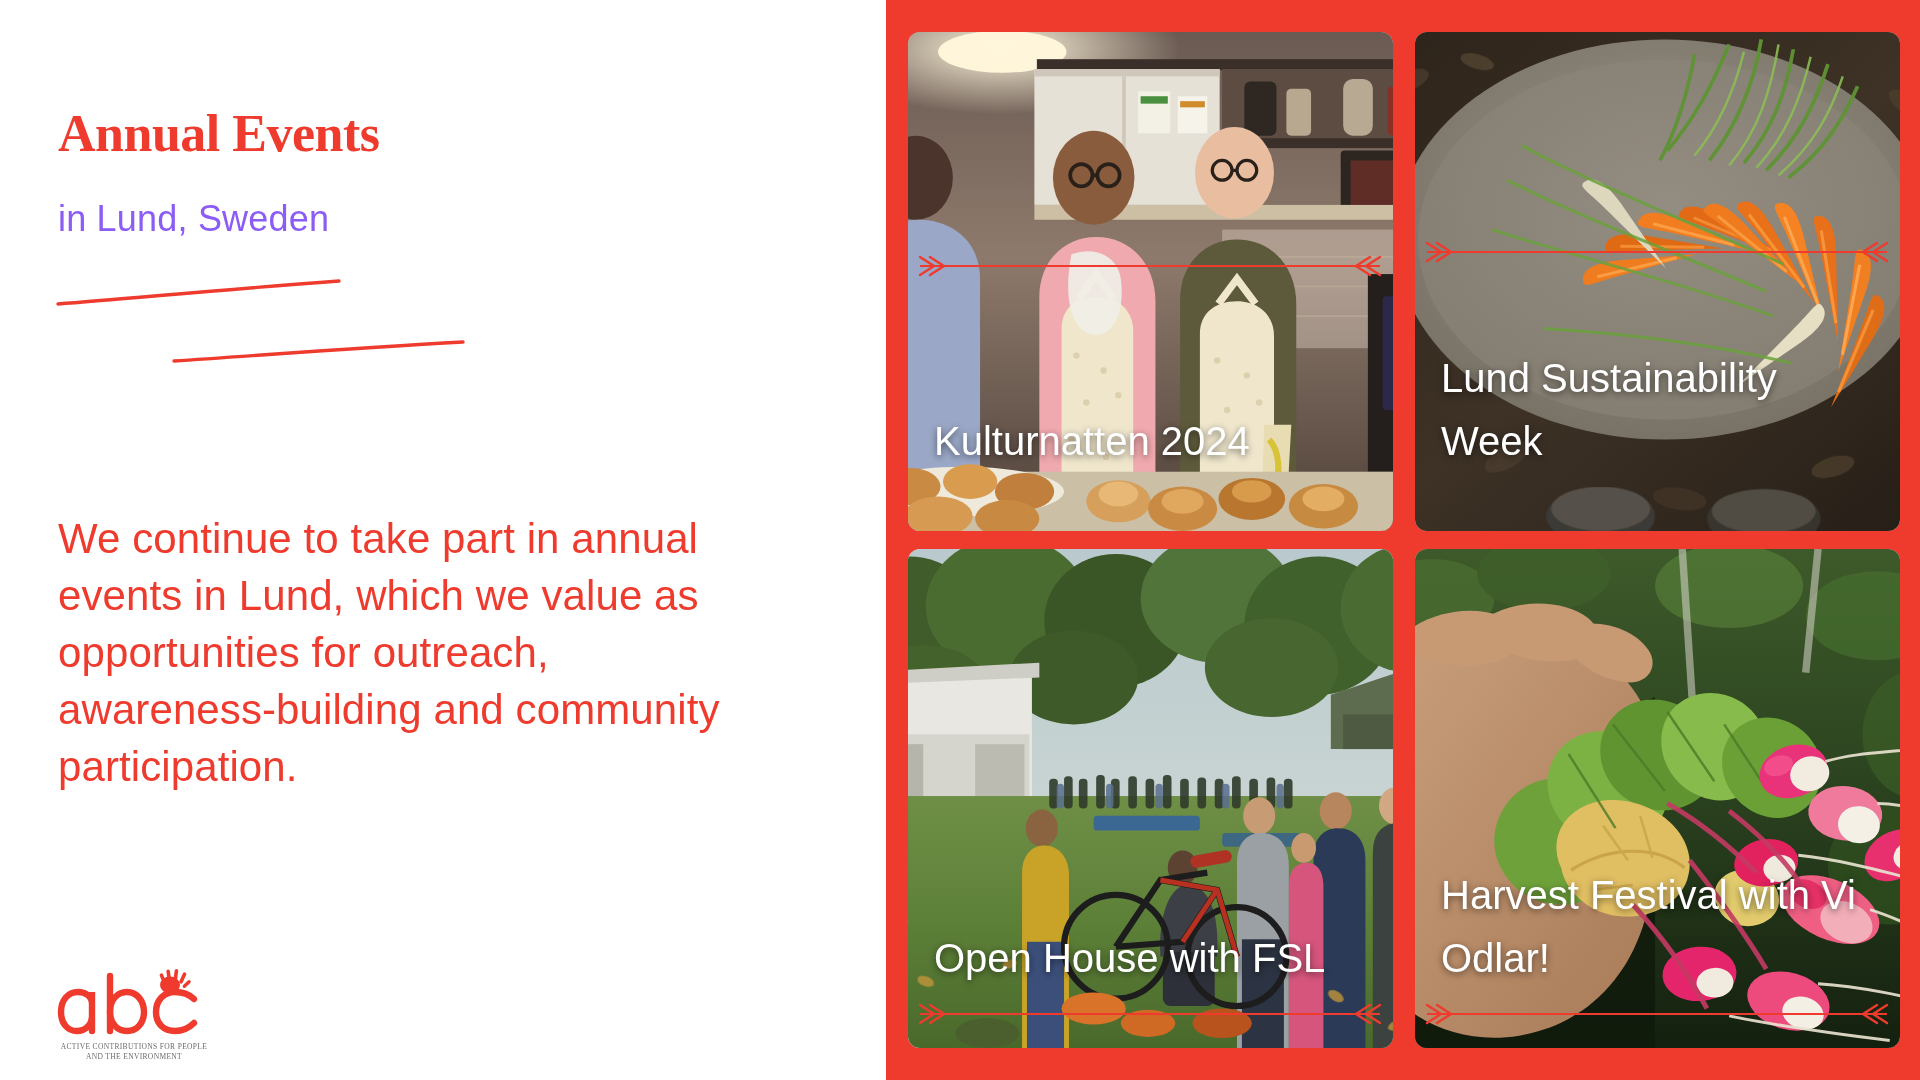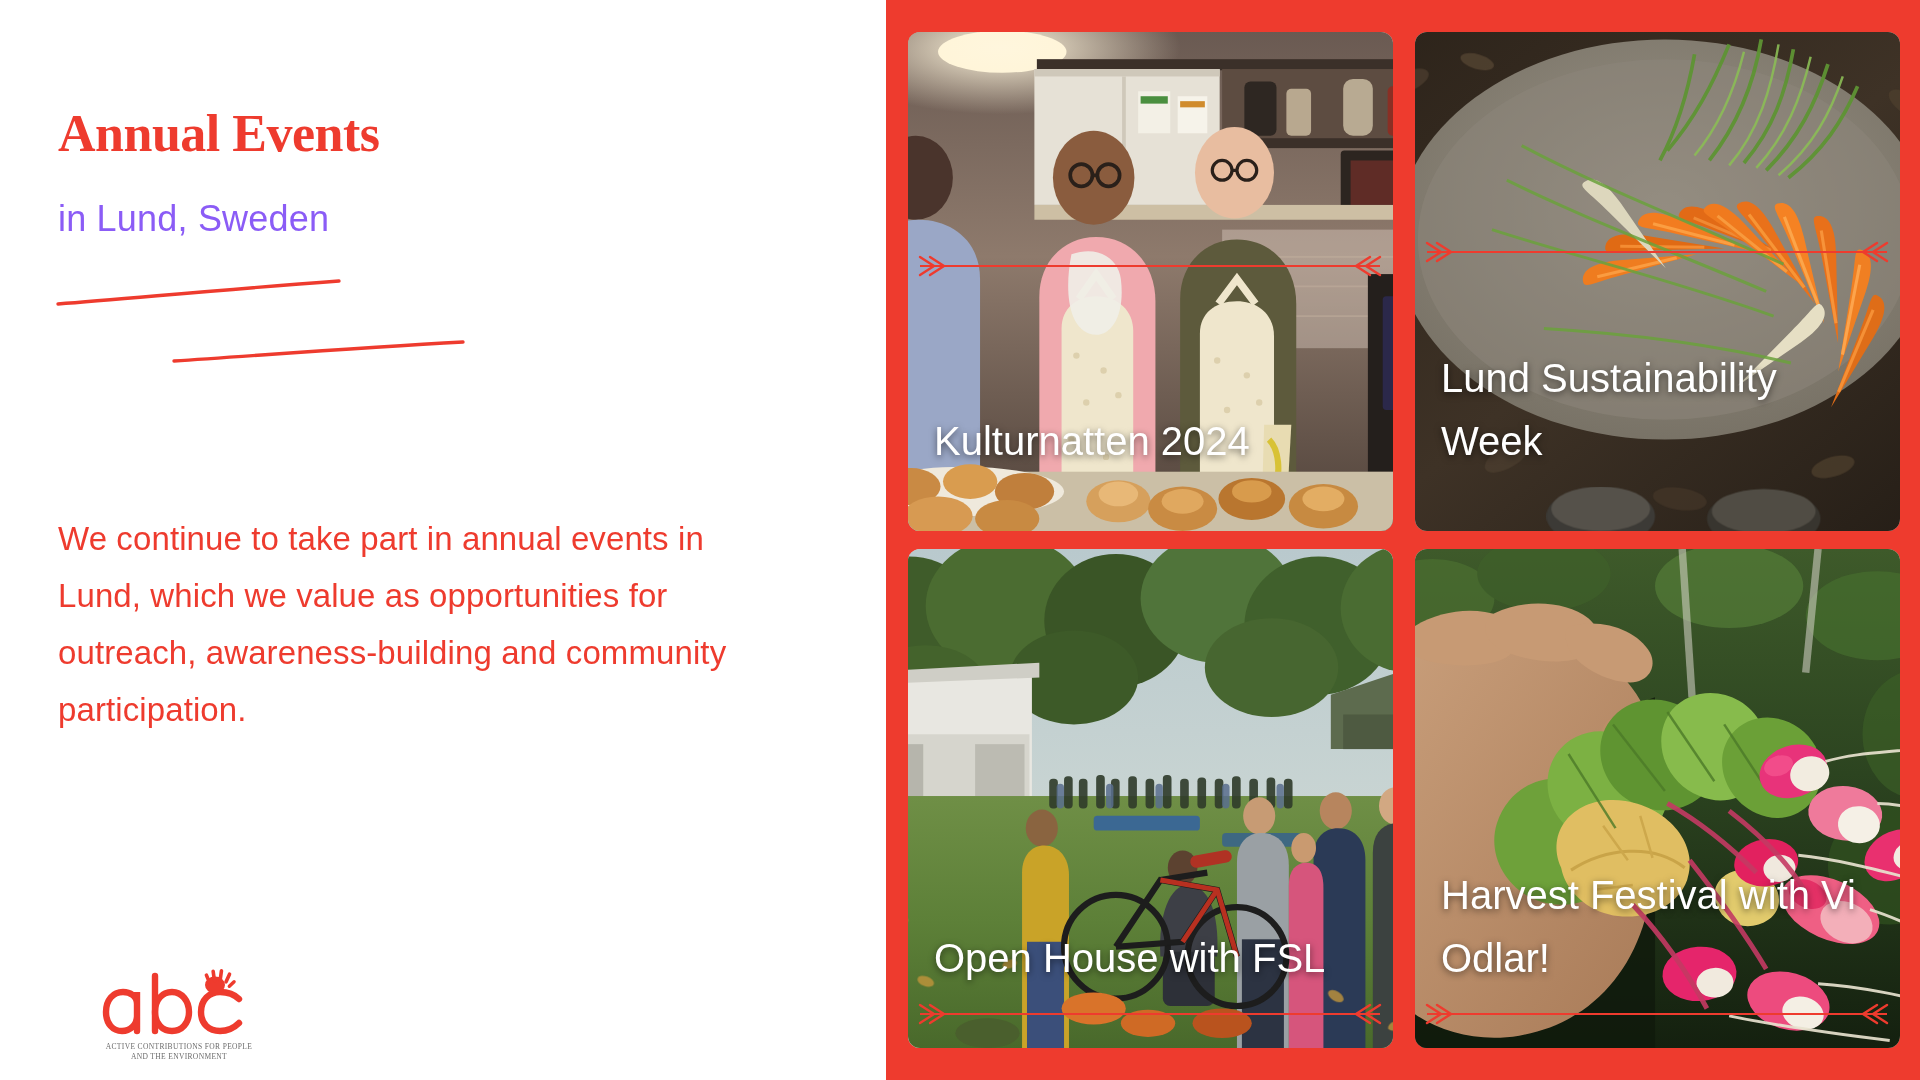--- a/index.html
+++ b/index.html
@@ -57,33 +57,32 @@
   }
   #rule-top { left: 56px; top: 278px; }
   #rule-bottom { left: 172px; top: 338px; }
 
   #body-copy {
     position: absolute;
     left: 58px; top: 510px;
     width: 680px;
     font-family: "Liberation Sans", sans-serif;
     font-weight: 400;
-    font-size: 33px;
+    font-size: 42px;
     line-height: 57px;
     color: #ee3b2e;
     letter-spacing: 0.1px;
   }
 
   
   #logo-block {
     position: absolute;
     left: 54px;
     top: 968px;
     width: 170px;
-    margin-left: 45px;
   }
   #logo-mark {
     display: block;
   }
   #logo-tagline {
     margin-top: 2px;
     width: 160px;
     text-align: center;
     font-family: "Liberation Serif", serif;
     font-size: 7.5px;

